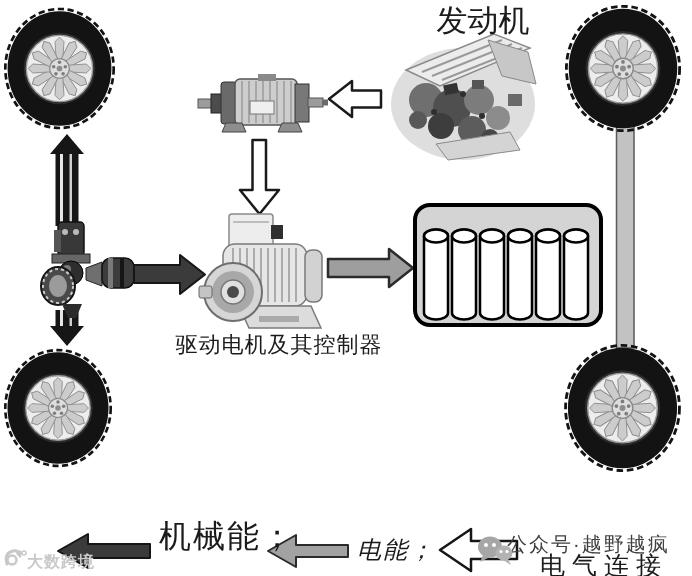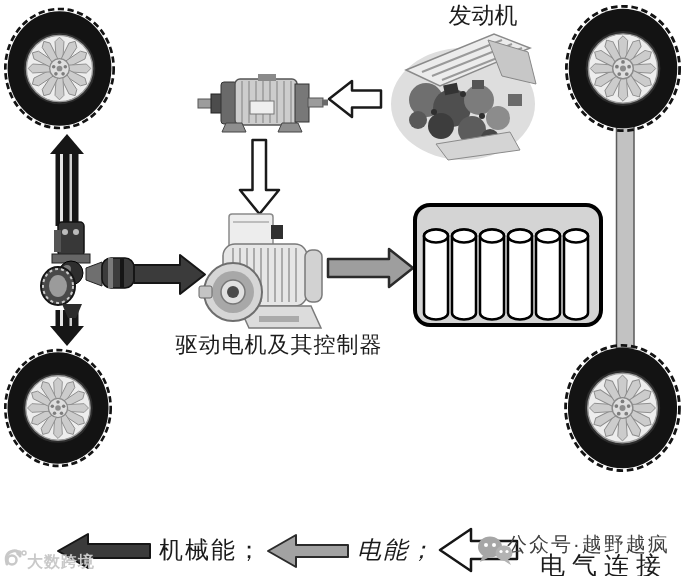--- a/index.html
+++ b/index.html
@@ -3,24 +3,24 @@
 <meta charset="utf-8">
 <style>
   html,body{margin:0;padding:0;background:#ffffff;}
   .stage{
     position:relative;width:692px;height:576px;background:#ffffff;overflow:hidden;
     font-family:"Liberation Serif","DejaVu Serif",serif;color:#1b1b1b;
   }
   .abs{position:absolute;}
   .lbl{position:absolute;text-align:center;line-height:1.15;white-space:nowrap;}
   .lbl-generator{left:205px;top:40px;width:120px;font-size:23px;}
-  .lbl-engine{left:423px;top:3px;width:120px;font-size:23px;}
+  .lbl-engine{left:423px;top:3px;width:120px;font-size:31px;}
   .lbl-battery{left:416px;top:206px;width:184px;font-size:24px;font-weight:600;letter-spacing:2px;}
   .lbl-motor{left:168px;top:332px;width:222px;font-size:22px;letter-spacing:1px;}
-  .lbl-leg-mech{left:159px;top:537px;font-size:24px;letter-spacing:2px;text-align:center;}
+  .lbl-leg-mech{left:159px;top:518px;font-size:32px;letter-spacing:2px;text-align:center;}
   .lbl-leg-elec{left:357px;top:537px;font-size:24px;letter-spacing:2px;font-style:italic;}
   .lbl-leg-conn{left:540px;top:540px;font-size:25px;letter-spacing:7px;margin-top:12px;}
   .wm{position:absolute;font-family:"Liberation Sans","DejaVu Sans",sans-serif;white-space:nowrap;}
   .wm-right{left:507px;top:531px;font-size:20px;letter-spacing:2px;color:#404040;}
   .wm-left{left:27px;top:552px;font-size:16px;letter-spacing:1px;color:#c9c9c9;font-weight:bold;text-align:right;}
 </style>
 </head>
 <body>
 
 <div class="stage">

